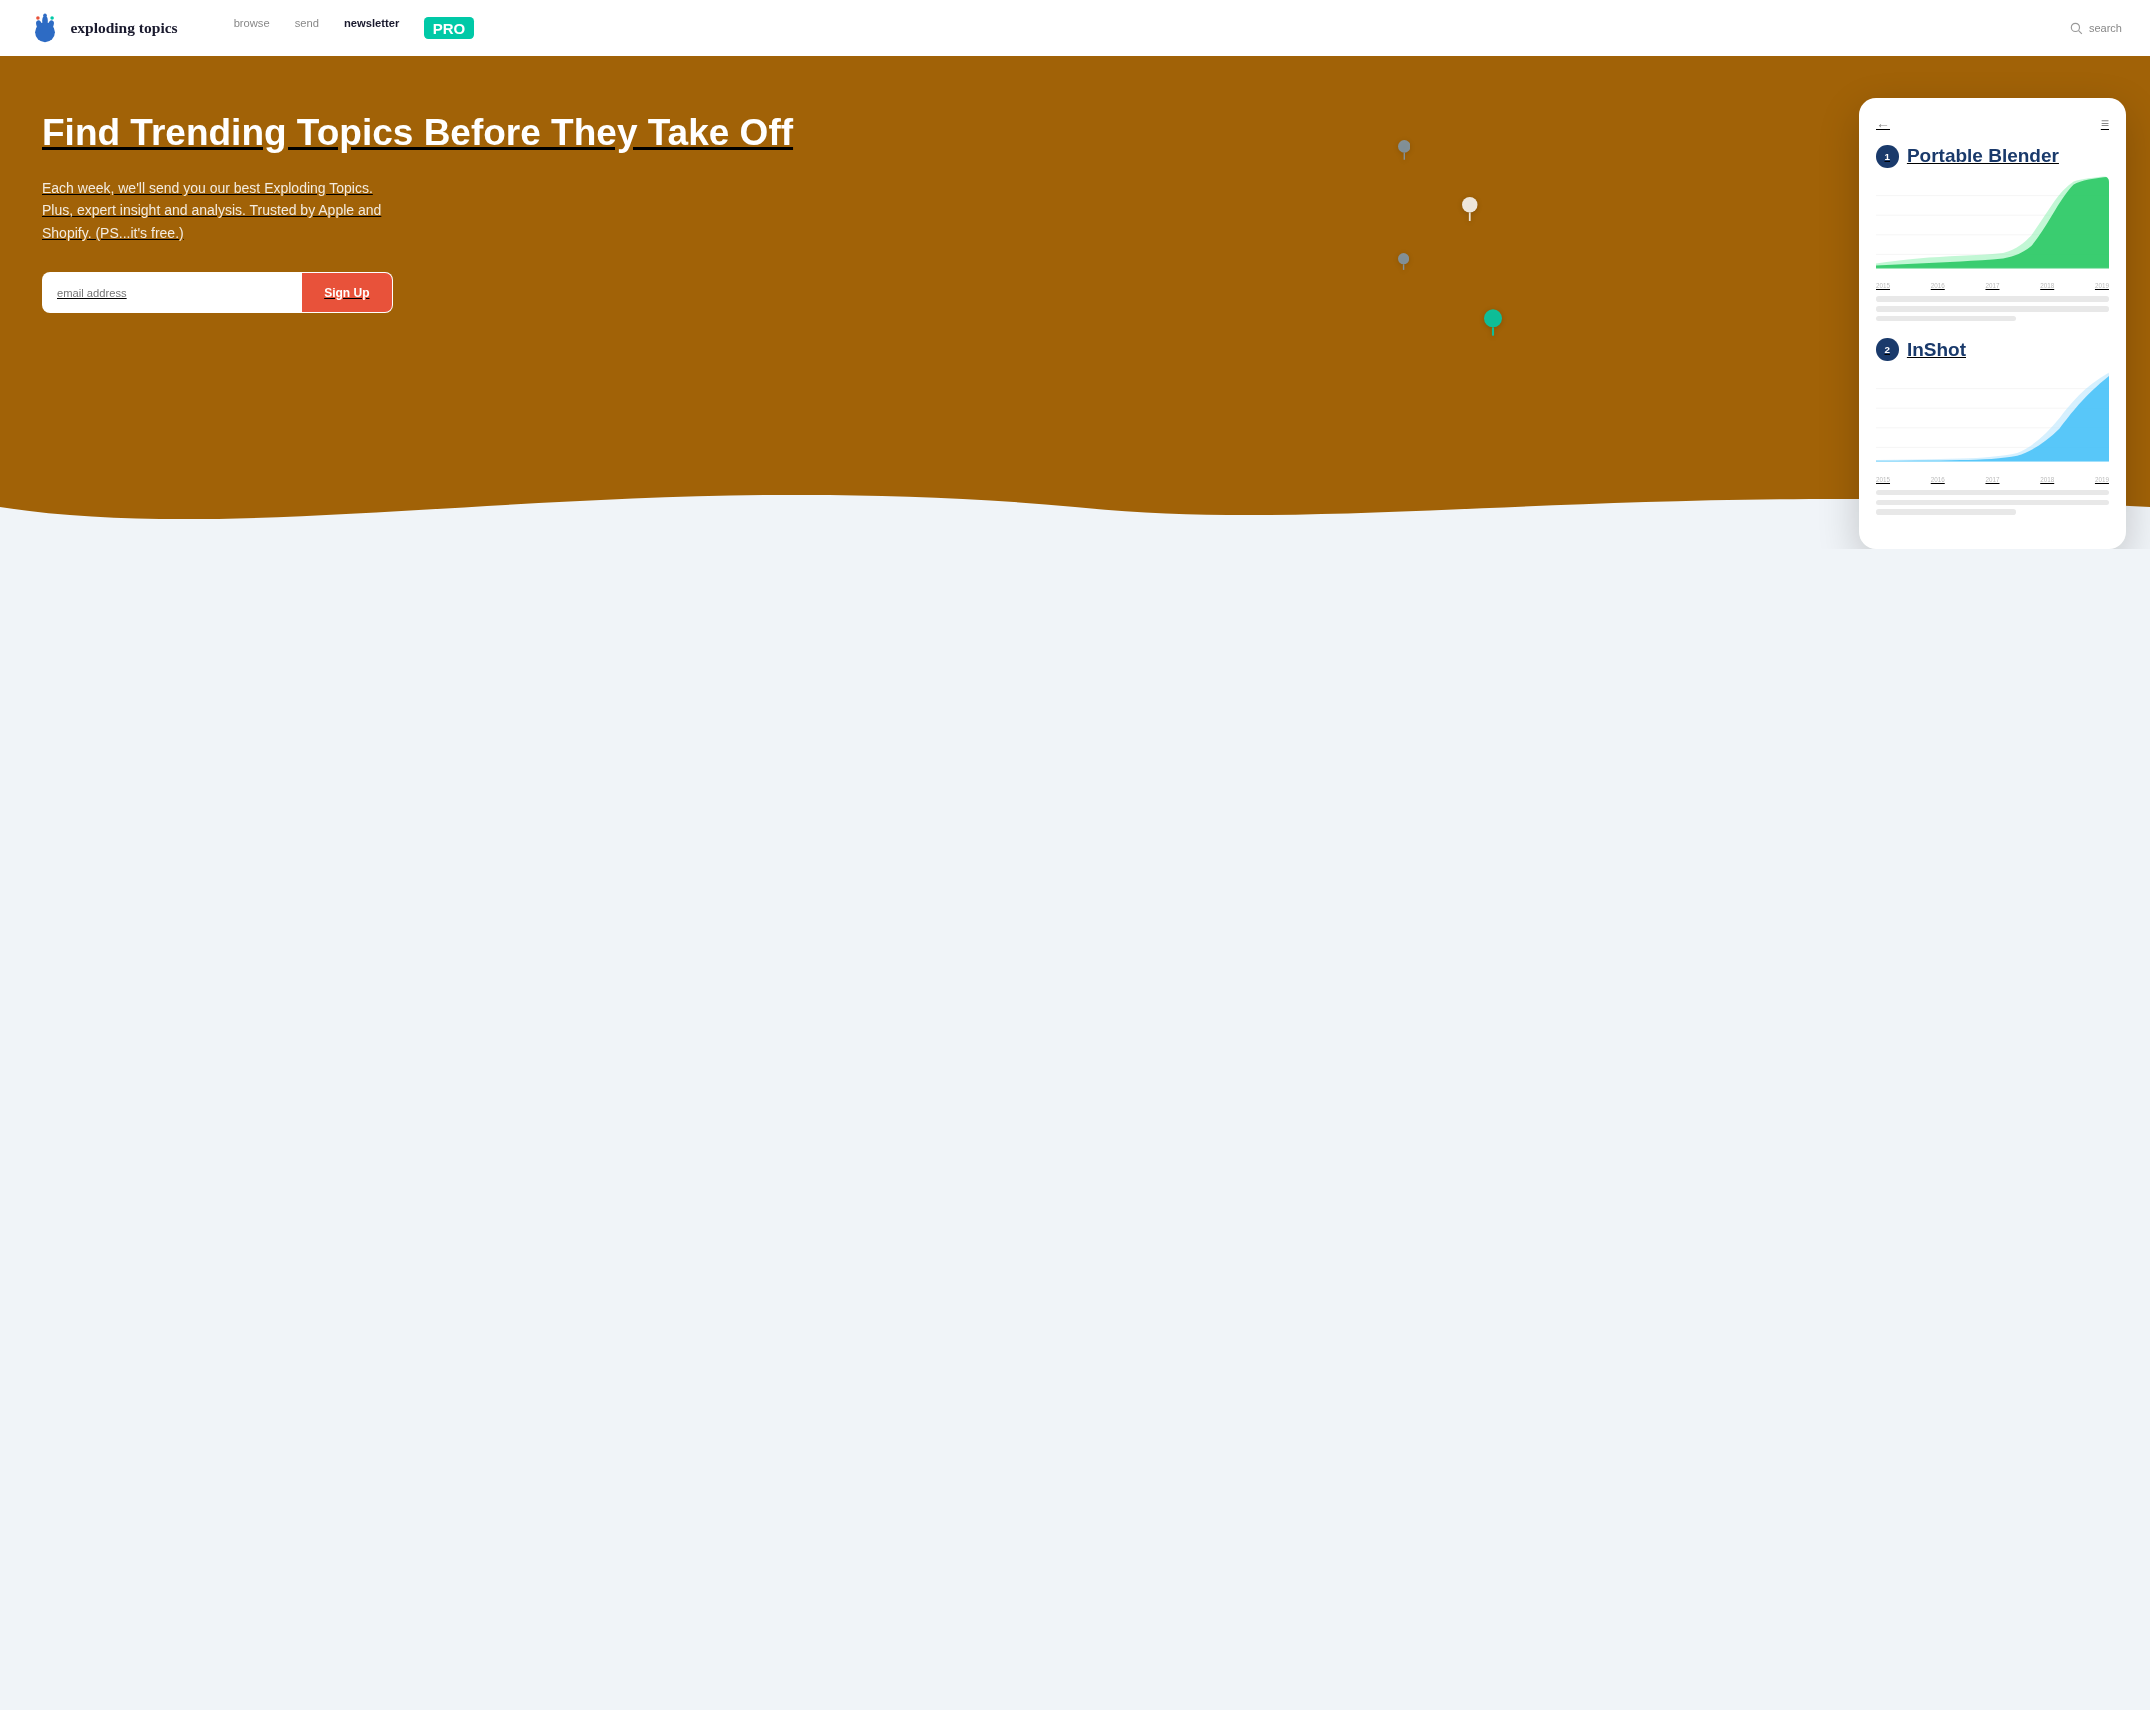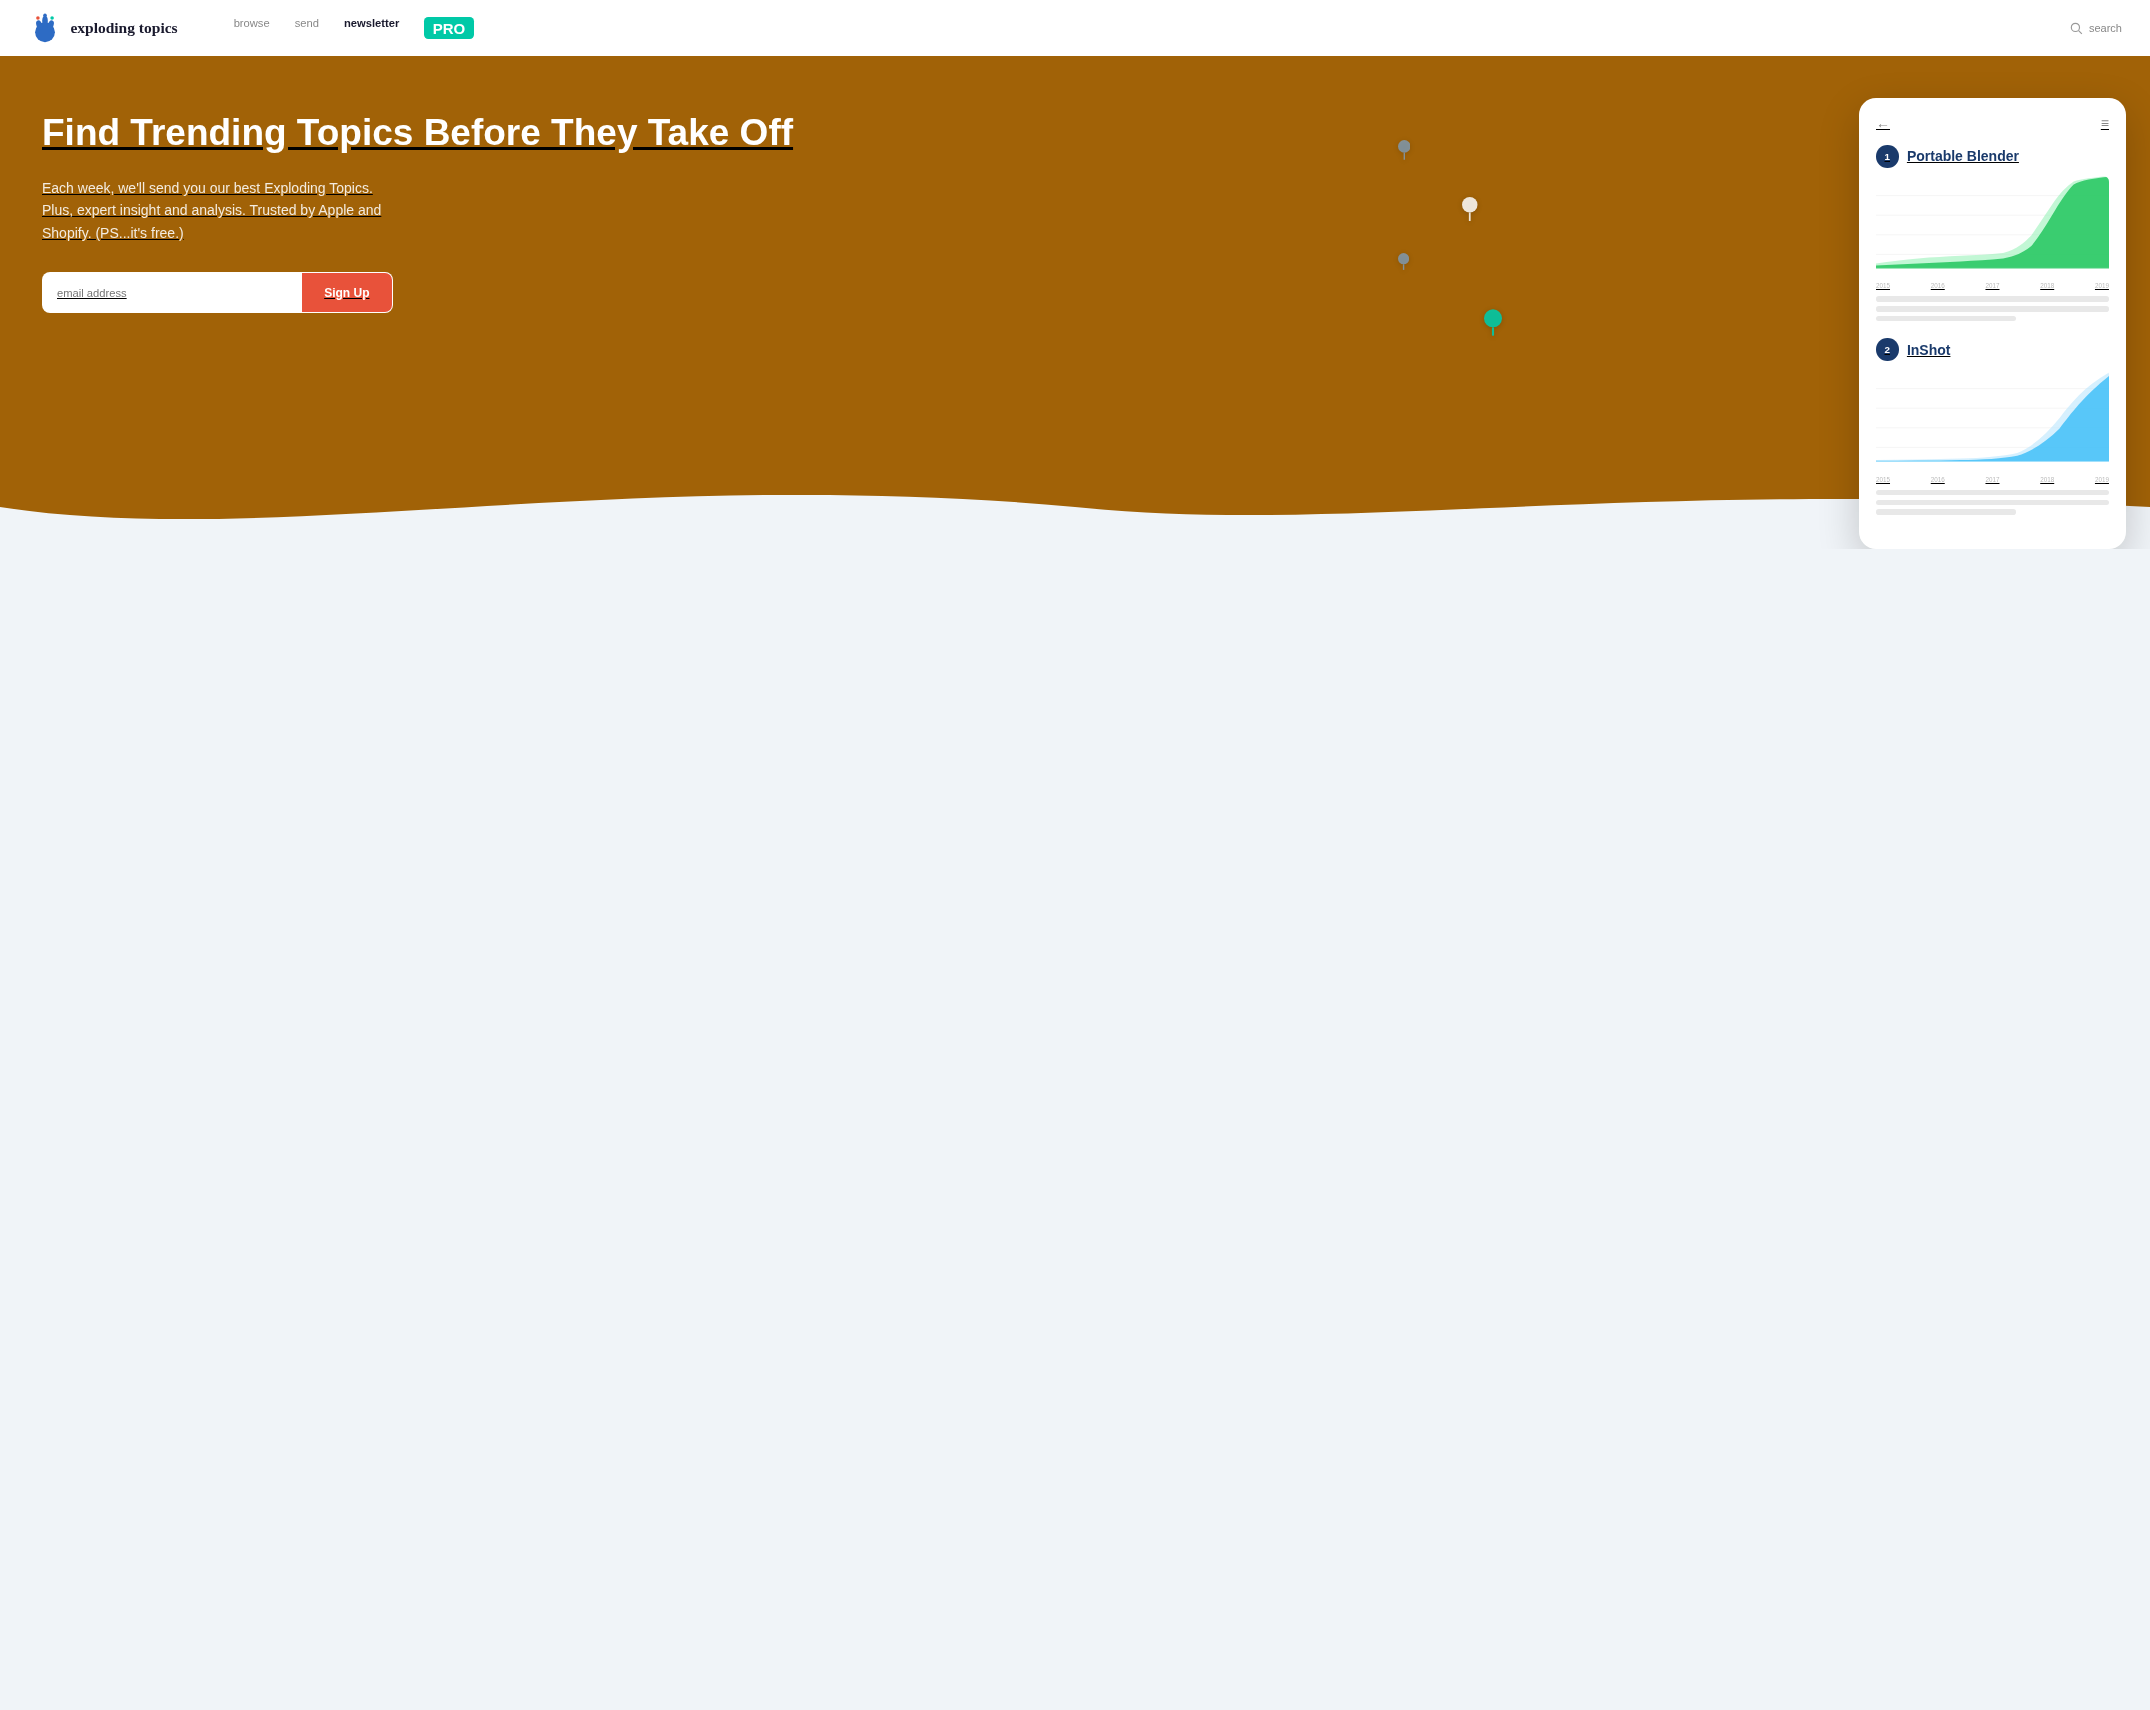--- a/index.html
+++ b/index.html
@@ -199,21 +199,21 @@
       color: #fff;
       border-radius: 50%;
       display: flex;
       align-items: center;
       justify-content: center;
       font-size: 9.8px;
       font-weight: 700;
       flex: 0 0 22.5px;
     }
     .topic-name {
-      font-size: 14px;
+      font-size: 19px;
       font-weight: 700;
       color: #1a3a6b;
     }
 
     .chart-area {
       width: 100%;
       height: 98px;
       border-radius: 5.6px;
       overflow: hidden;
       margin-bottom: 8.4px;

